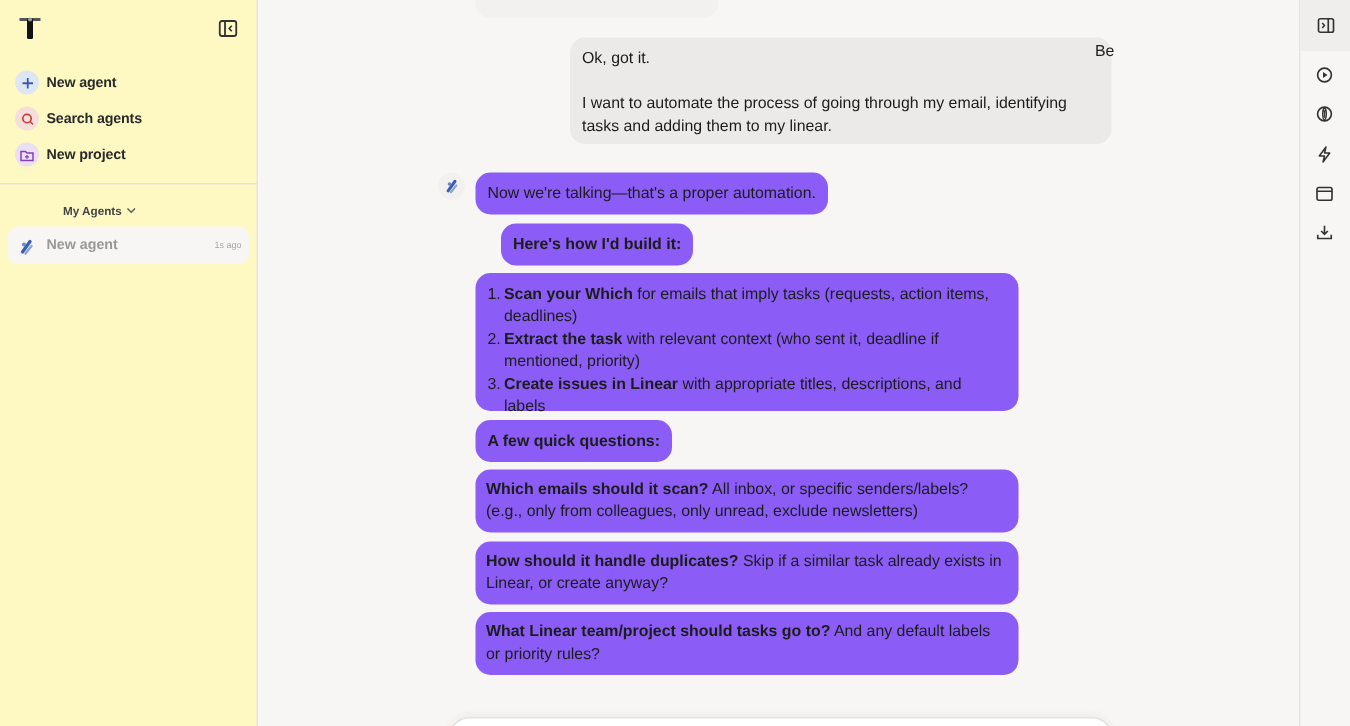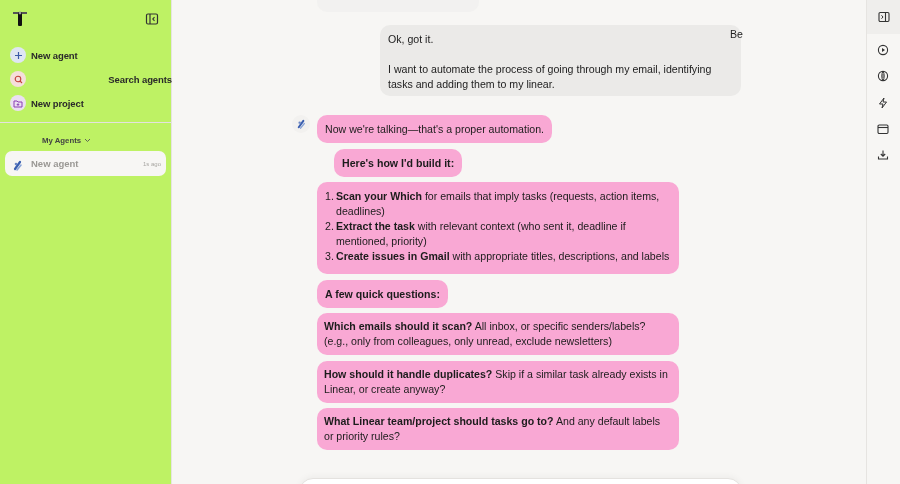--- a/index.html
+++ b/index.html
@@ -1,41 +1,41 @@
 <!DOCTYPE html>
 <html><head>
 <meta charset="utf-8">
 <style>
   * { box-sizing: border-box; margin: 0; padding: 0; }
   html, body { width: 900px; height: 484px; overflow: hidden; }
   body { font-family: "Liberation Sans", "DejaVu Sans", sans-serif; color: #1f1f1f; background: #f7f6f4; position: relative; }
 
   
-  .sidebar { position: absolute; left: 0; top: 0; width: 172px; height: 484px; background: #bef264; border-right: 1px solid #e6e4e1; }
+  .sidebar { position: absolute; left: 0; top: 0; width: 172px; height: 484px; background: #fef9c3; border-right: 1px solid #e6e4e1; }
   .logo { position: absolute; left: 12px; top: 10px; width: 16px; height: 18px; }
   .collapse-btn { position: absolute; left: 145px; top: 12px; width: 14px; height: 14px; cursor: pointer; }
   .nav { position: absolute; left: 0; top: 43px; width: 172px; }
   .nav-item { display: flex; align-items: center; height: 24px; padding-left: 10px; margin-bottom: 0; cursor: pointer; }
   .nav-item .ic { width: 16px; height: 16px; border-radius: 50%; display: flex; align-items: center; justify-content: center; margin-right: 5px; }
   .nav-item .lbl { font-size: 9.5px; font-weight: 600; color: #2a2a2a; letter-spacing: -0.1px; }
   .sidebar-divider { position: absolute; left: 0; top: 122px; width: 172px; height: 1px; background: #e4e2df; }
   .section-head { position: absolute; left: 10px; top: 136px; font-size: 7.8px; font-weight: 600; color: #444; display: flex; align-items: center; gap: 3px; cursor: pointer; padding-left: 32px; }
   .agent-item { position: absolute; left: 5px; top: 151px; width: 161px; height: 25px; background: #f7f6f4; border-radius: 7px; display: flex; align-items: center; padding-left: 7px; cursor: pointer; }
   .agent-item .avatar { width: 12px; height: 12px; margin-right: 7px; }
   .agent-item .name { font-size: 9.5px; color: #9a9894; font-weight: 600; flex: 1; }
   .agent-item .time { font-size: 6px; color: #a8a6a2; margin-right: 5px; }
 
   
   .rail { position: absolute; right: 0; top: 0; width: 34px; height: 484px; background: #f7f6f4; border-left: 1px solid #e6e4e1; }
   .rail-top { position: absolute; left: 0; top: 0; width: 33px; height: 34px; background: #efeeec; display: flex; align-items: center; justify-content: center; cursor: pointer; }
   .rail-btn { position: absolute; left: 9px; width: 14px; height: 14px; display: flex; align-items: center; justify-content: center; cursor: pointer; }
 
   
   .chat { position: absolute; left: 172px; top: 0; width: 694px; height: 484px; overflow: hidden; }
-  .bubble { position: absolute; background: #f9a8d4; border-radius: 10px; font-size: 10.6px; line-height: 15px; color: #1c1c1c; }
+  .bubble { position: absolute; background: #8b5cf6; border-radius: 10px; font-size: 10.6px; line-height: 15px; color: #1c1c1c; }
   .bubble b { font-weight: 700; }
   .ghost { position: absolute; left: 145px; top: -10px; width: 162px; height: 22px; background: #efeeec; border-radius: 10px; opacity: 0.6; }
   .user-bubble { left: 188px; top: 25px; width: 361px; height: 71px; padding: 7px 8px; background: #ebeae8; margin-left: 20px; }
   .user-label { position: absolute; left: 558px; top: 28px; font-size: 10.6px; color: #222; }
   .bot-avatar { position: absolute; left: 120px; top: 115px; width: 18px; height: 18px; border-radius: 50%; background: #f2f1ef; display: flex; align-items: center; justify-content: center; }
   .b1 { left: 145px; top: 115px; padding: 7px 8px; height: 28px; }
   .b2 { left: 145px; top: 149px; padding: 7px 8px; height: 28px; font-weight: 700; margin-left: 17px; }
   .b3 { left: 145px; top: 182px; width: 362px; height: 92px; padding: 7px 8px 7px 8px; }
   .b3 ol { list-style: none; }
   .b3 li { display: flex; }
@@ -67,21 +67,21 @@
 
   <nav class="nav">
     <div class="nav-item" style="height:24px;">
       <span class="ic" style="background:#dfe6f3;">
         <svg width="9" height="9" viewBox="0 0 9 9">
             <path d="M4.5 1 V8 M1 4.5 H8" stroke="#3b5ba8" stroke-width="1.2"></path>
           </svg>
       </span>
       <span class="lbl">New agent</span>
     </div>
-    <div class="nav-item" style="height:24px;justify-content:space-between;">
+    <div class="nav-item" style="height:24px;">
       <span class="ic" style="background:#f5dedb;">
         <svg width="9" height="9" viewBox="0 0 9 9">
             <circle cx="4" cy="4" r="2.8" fill="none" stroke="#c2413a" stroke-width="1.1"></circle>
             <path d="M6 6 L8 8" stroke="#c2413a" stroke-width="1.1"></path>
           </svg>
       </span>
       <span class="lbl">Search agents</span>
     </div>
     <div class="nav-item" style="height:24px;">
       <span class="ic" style="background:#ebdff2;">
@@ -144,21 +144,21 @@
       <li>
         <span class="num">1.</span>
         <span style="padding-left:2px;"><b>Scan your Which</b><span> for emails that imply tasks (requests, action items, deadlines)</span></span>
       </li>
       <li>
         <span class="num">2.</span>
         <span style="padding-left:2px;"><b>Extract the task</b><span> with relevant context (who sent it, deadline if mentioned, priority)</span></span>
       </li>
       <li>
         <span class="num">3.</span>
-        <span style="padding-left:2px;"><b>Create issues in Gmail</b><span> with appropriate titles, descriptions, and labels</span></span>
+        <span style="padding-left:2px;"><b>Create issues in Linear</b><span> with appropriate titles, descriptions, and labels</span></span>
       </li>
     </ol>
   </div>
 
   <div class="bubble b4">A few quick questions:</div>
 
   <div class="bubble b5">
     <b>Which emails should it scan?</b><span> All inbox, or specific senders/labels? (e.g., only from colleagues, only unread, exclude newsletters)</span>
   </div>
   <div class="bubble b6">

